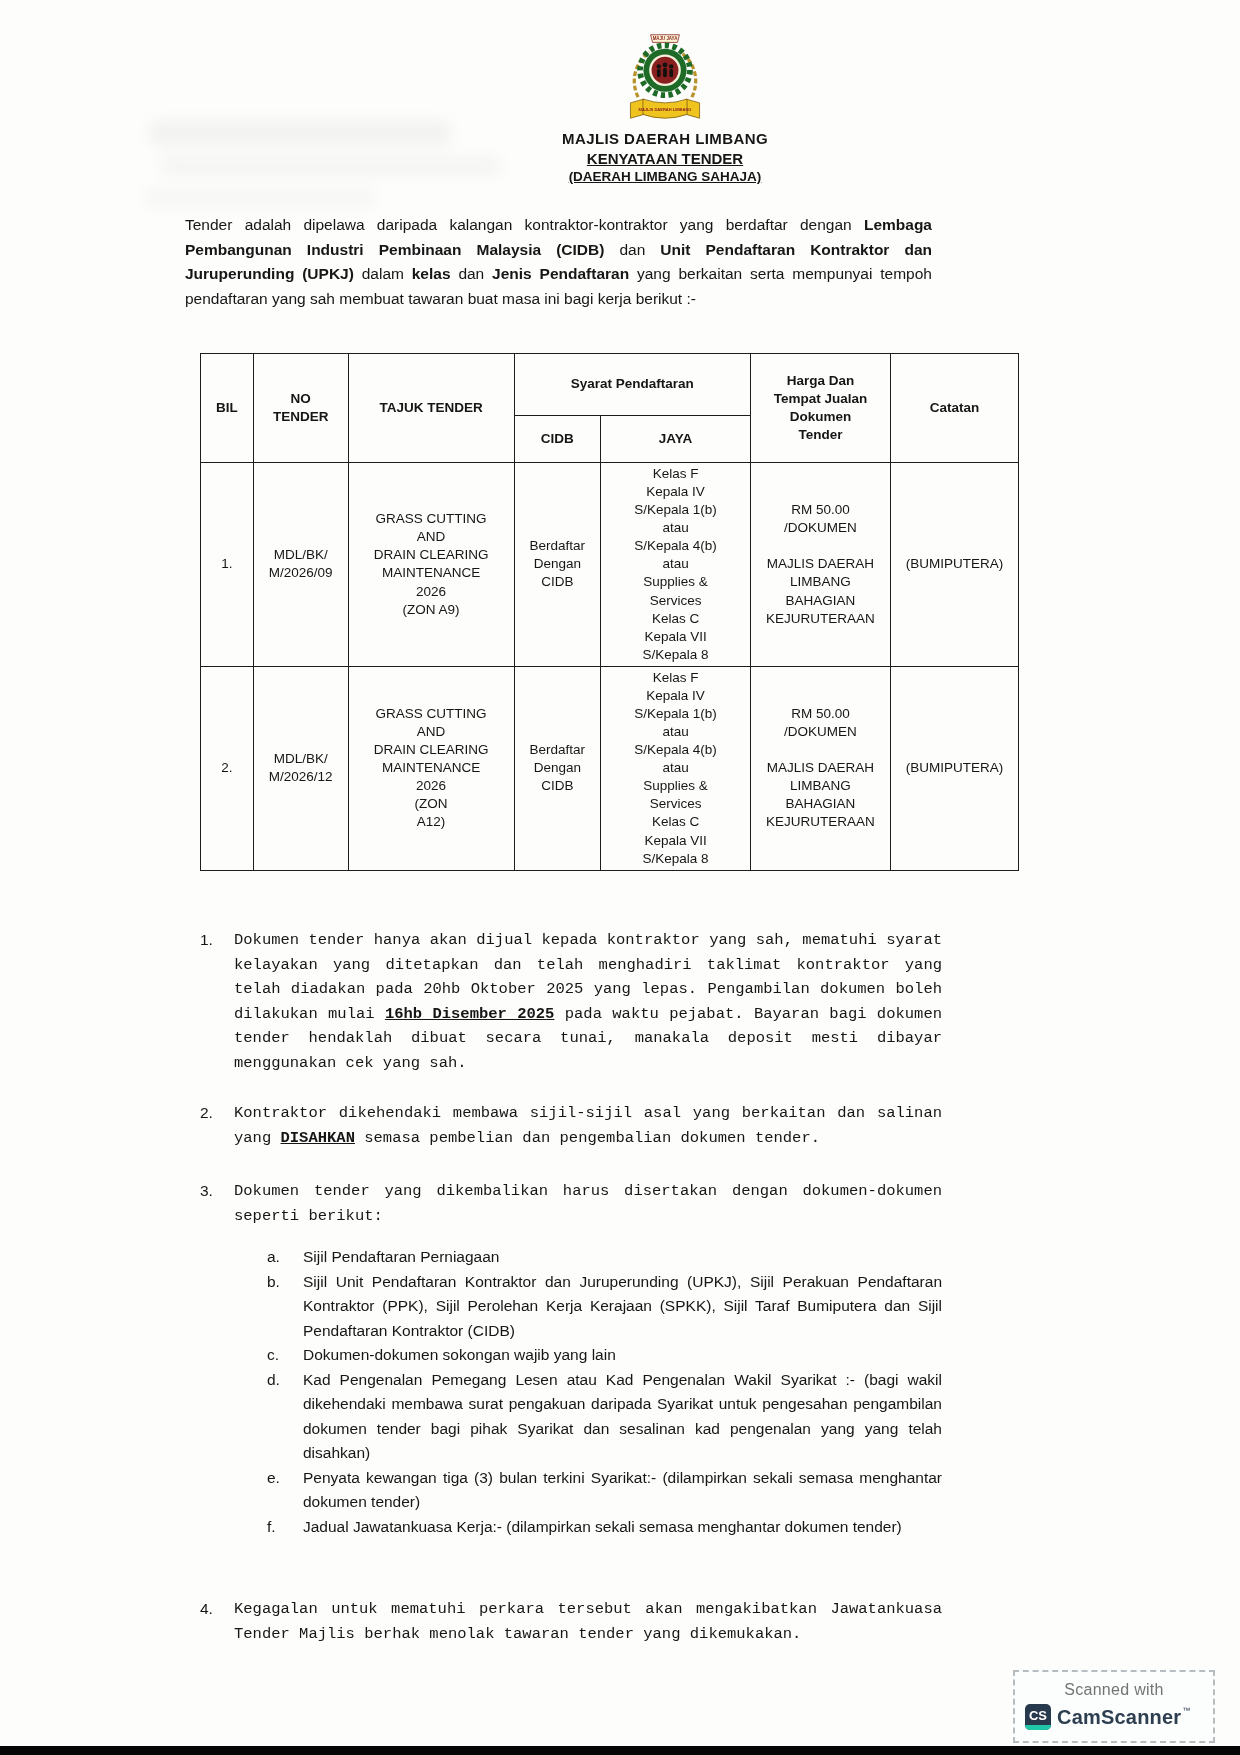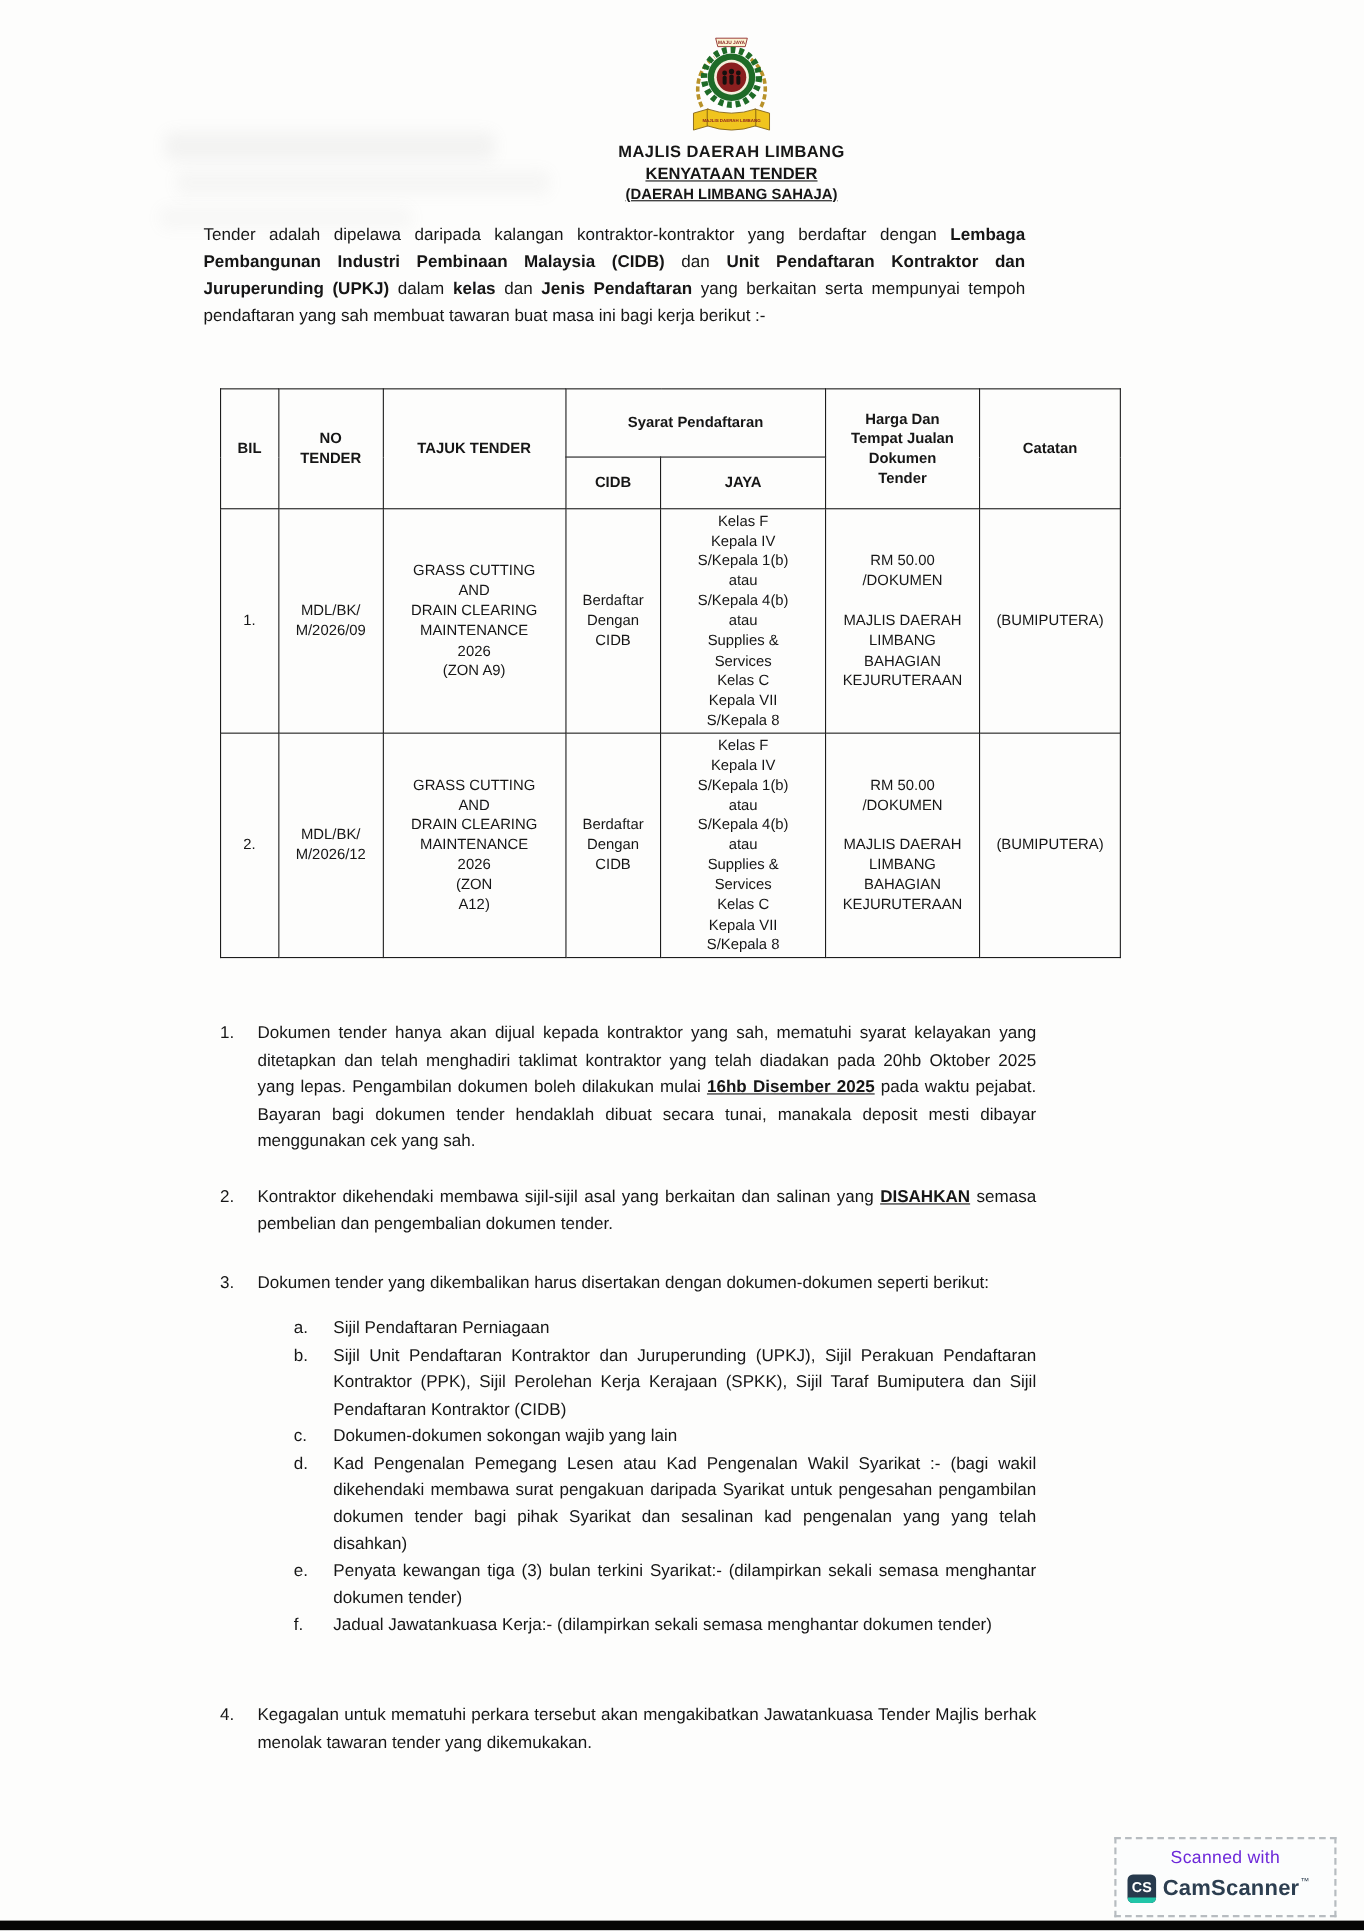--- a/index.html
+++ b/index.html
@@ -19,21 +19,21 @@
   .artifact.a3{left:145px;top:188px;width:230px;height:20px;opacity:.06;}
 
   .header{position:absolute;top:28px;left:0;width:100%;text-align:center;margin-left:45px;}
   .crest{display:block;margin:0 auto;}
   .org-name{font-size:15px;font-weight:700;letter-spacing:.4px;margin-top:6px;}
   .doc-title{font-size:31px;font-weight:700;letter-spacing:1px;margin-top:2px;}
   .doc-sub1{font-size:15px;font-weight:700;text-decoration:underline;margin-top:3px;}
   .doc-sub2{font-size:13.5px;font-weight:700;text-decoration:underline;margin-top:2px;}
 
   .intro{
-    position:absolute;left:185px;top:202px;width:747px;
+    position:absolute;left:185px;top:213px;width:747px;
     font-size:15.5px;line-height:24.5px;text-align:justify;
   }
   .b{font-weight:700;}
   .bu{font-weight:700;text-decoration:underline;}
 
   table.tender{
     position:absolute;left:200px;top:353px;
     border-collapse:collapse;table-layout:fixed;
   }
   table.tender td,table.tender th{
@@ -42,36 +42,36 @@
     font-size:13.5px;line-height:1.34;
     white-space:pre-line;
     padding:2px 15px;
     font-weight:400;
   }
   table.tender th{font-weight:700;}
 
   .notes{position:absolute;left:200px;top:928px;width:742px;}
   .note{display:flex;align-items:flex-start;}
   .note-num{flex:0 0 34px;font-size:15.5px;line-height:24.5px;}
-  .note-body{flex:1;font-size:15.5px;line-height:24.5px;text-align:justify;}
+  .note-body{flex:1;font-size:15.5px;line-height:24.5px;text-align:justify;font-family:Liberation Mono, monospace;}
   .mt1{margin-top:26px;}
   .mt3{margin-top:29px;}
   .sublist{margin-top:17px;margin-left:67px;}
   .subitem{display:flex;align-items:flex-start;}
   .sub-letter{flex:0 0 36px;font-size:15.5px;line-height:24.5px;}
   .sub-text{flex:1;font-size:15.5px;line-height:24.5px;text-align:justify;}
   .mt4{margin-top:58px;}
 
   .cam-badge{
     position:absolute;right:25px;bottom:12px;
     width:178px;padding:9px 10px 11px;
     border:2px dashed #b7bcc0;background:#fcfdfd;
     text-align:center;
   }
-  .cam-top{font-size:16px;color:#6d28d9;letter-spacing:.3px;}
+  .cam-top{font-size:16px;color:#737373;letter-spacing:.3px;}
   .cam-row{display:flex;align-items:center;gap:6px;margin-top:5px;}
   .cs-icon{
     position:relative;width:26px;height:26px;border-radius:5px;
     background:#273a4d;display:flex;align-items:center;justify-content:center;
     overflow:hidden;flex:0 0 26px;
   }
   .cs-icon span{color:#fff;font-weight:700;font-size:13px;line-height:1;margin-top:-3px;}
   .cs-icon::after{content:"";position:absolute;left:0;right:0;bottom:0;height:5px;background:#21c5a8;}
   .cam-brand{font-size:20px;font-weight:700;color:#2c3e50;letter-spacing:.2px;}
   .cam-tm{font-size:8px;color:#2c3e50;vertical-align:top;margin-left:1px;}

